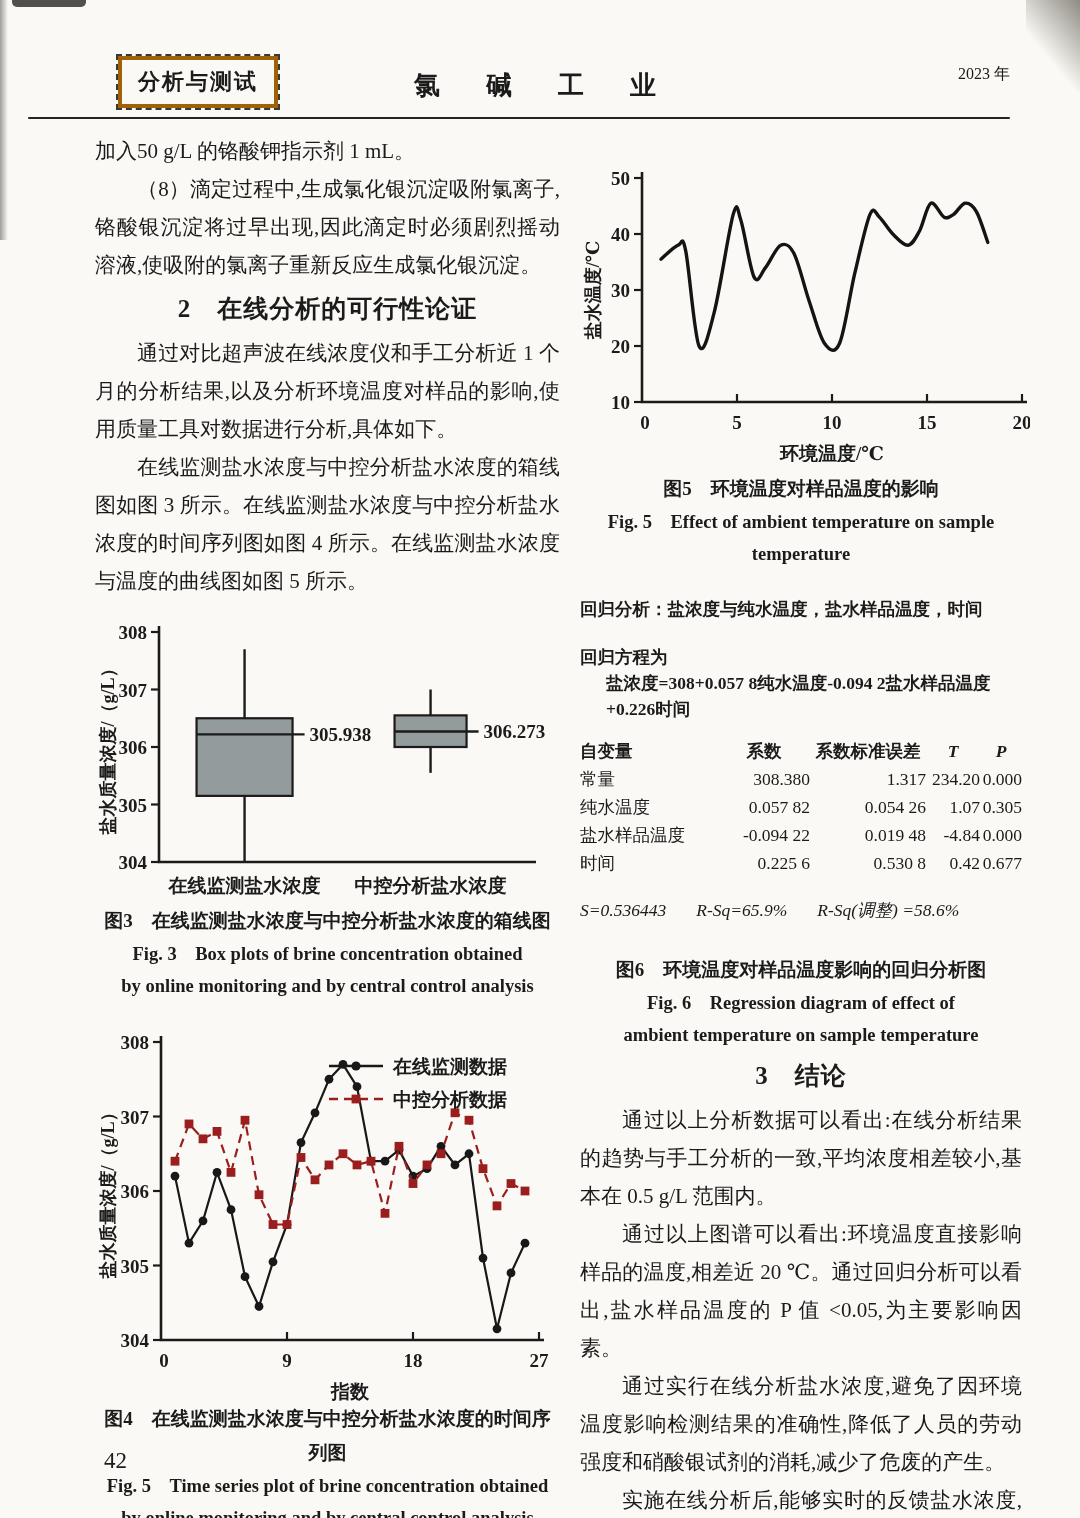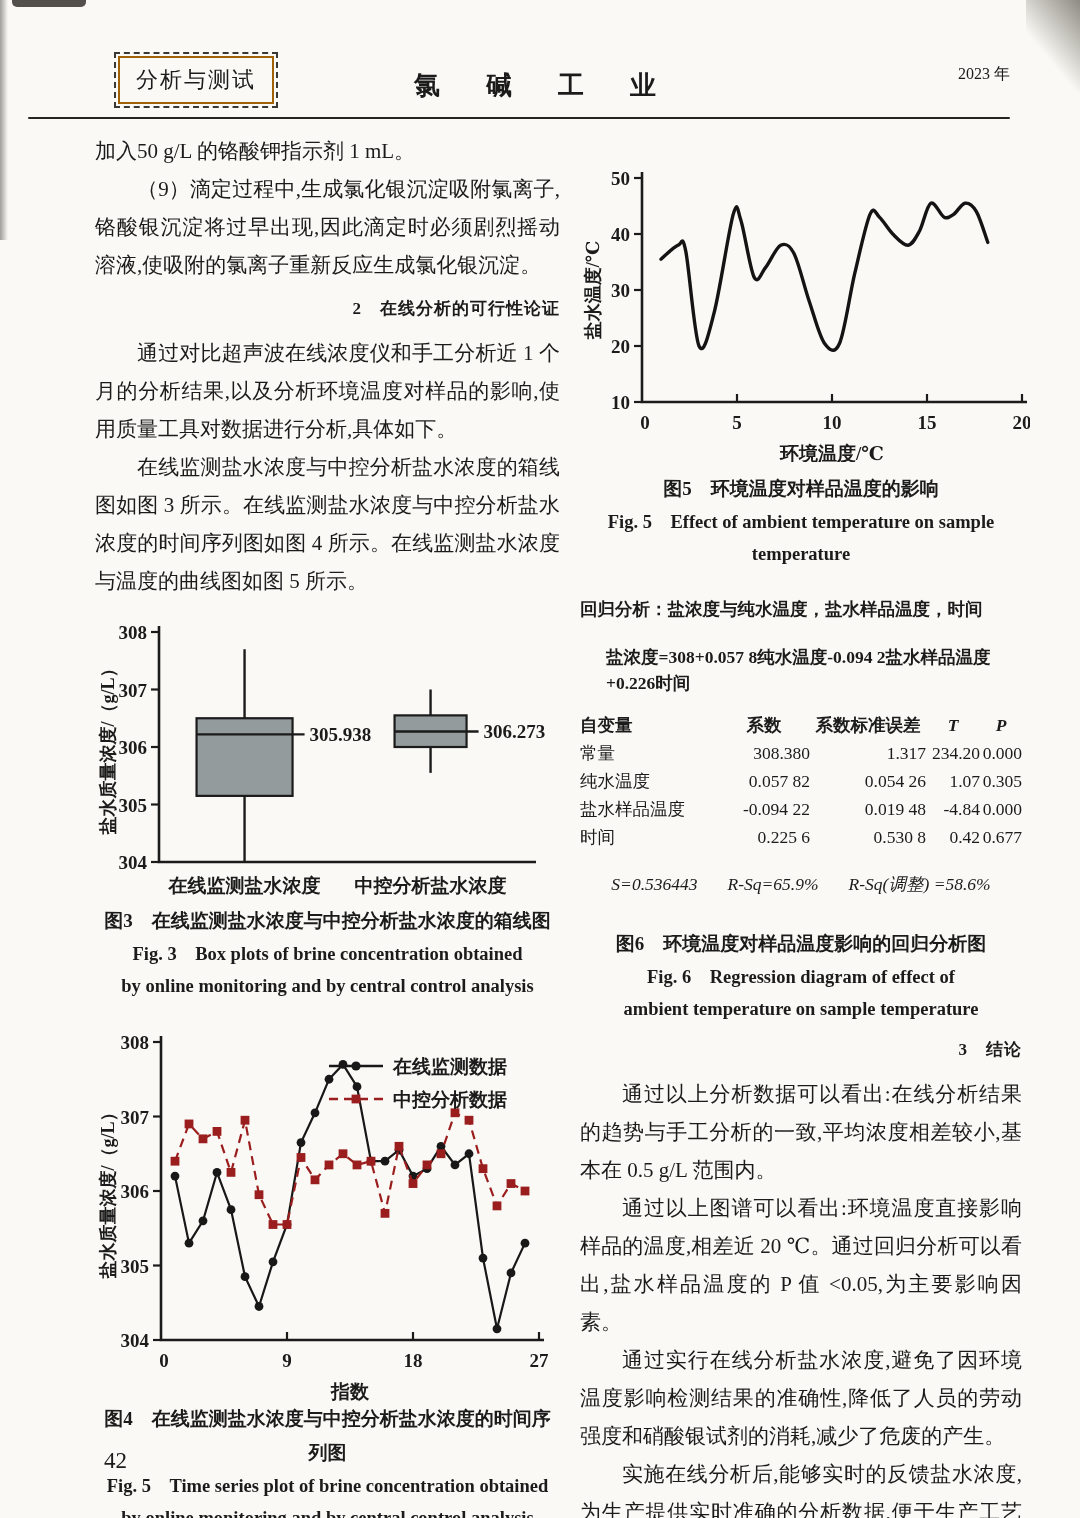--- a/index.html
+++ b/index.html
@@ -12,55 +12,55 @@
   
   .art-tl{position:absolute;top:0;left:12px;width:74px;height:7px;background:#35332e;border-radius:0 0 5px 5px;opacity:.85;}
   .art-tr{position:absolute;top:0;right:0;width:54px;height:92px;
     background:linear-gradient(230deg,#8d8b82 0%,rgba(141,139,130,0) 62%);}
   .art-left{position:absolute;top:0;left:0;width:8px;height:240px;
     background:linear-gradient(90deg,rgba(70,68,62,.5),rgba(70,68,62,0));}
   
   .hdr{position:absolute;top:48px;left:0;width:100%;height:70px;}
   .badge{
     position:absolute;left:118px;top:8px;
-    border:2px solid #a16207;padding:7px 16px;
-    font-size:22px;font-weight:400;letter-spacing:2px;text-align:center;
+    border:4px solid #a16207;padding:7px 16px;
+    font-size:22px;font-weight:700;letter-spacing:2px;text-align:center;
   }
   .badge::before{content:"";position:absolute;inset:-6px;border:2px dashed #3a3833;}
   .journal{position:absolute;left:0;width:100%;top:20px;text-align:center;
     font-size:26px;letter-spacing:10px;font-weight:600;}
   .year{position:absolute;right:70px;top:16px;font-size:16px;}
   .rule{position:absolute;top:117px;left:28px;width:982px;height:2px;background:#26241f;border-radius:2px;}
   
   .col{position:absolute;text-align:justify;font-size:21px;line-height:38px;}
   .col-left{left:95px;top:132px;width:465px;}
   .col-right{left:580px;top:160px;width:442px;}
   p{margin:0;}
   .indent{text-indent:2em;}
-  h2{font-size:17px;font-weight:700;margin:5px 0 5px 0;letter-spacing:1px;line-height:40px;text-align:right;}
+  h2{font-size:25px;font-weight:700;margin:5px 0 5px 0;letter-spacing:1px;line-height:40px;text-align:center;}
   figure{margin:0;}
   .cap-cn{font-size:19px;font-weight:700;text-align:center;line-height:34px;}
   .cap-en{font-size:18.5px;font-weight:700;text-align:center;line-height:32px;}
   svg{display:block;}
   svg text{fill:#1b1b1b;font-family:"Liberation Serif","DejaVu Serif",serif;}
   .fig3-wrap{margin-top:16px;}
   .fig4-wrap{margin-top:26px;}
   
   .regblock{margin-top:26px;font-size:17.5px;line-height:26px;text-align:left;}
   .reg-line1{font-weight:700;margin-bottom:22px;}
   .reg-eqlabel{font-weight:700;}
   .reg-eq{font-weight:700;margin-bottom:16px;margin-left:26px;}
   .regtable{display:grid;grid-template-columns:138px 92px 116px 54px 42px;row-gap:1px;}
   .rt-cell{line-height:27px;white-space:nowrap;}
   .rt-cell.c0{text-align:left;}
   .rt-cell.c1,.rt-cell.c2,.rt-cell.c3,.rt-cell.c4{text-align:right;}
   .rt-head{font-weight:700;}
   .rt-head.c1,.rt-head.c2{text-align:center;}
   .rt-head.c3,.rt-head.c4{text-align:center;font-style:italic;}
-  .regstats{margin-top:20px;display:flex;gap:30px;font-size:17.5px;justify-content:center;}
+  .regstats{margin-top:20px;display:flex;gap:30px;font-size:17.5px;}
   .regstats span{font-style:italic;}
   .fig6caps{margin-top:30px;}
   .concl p{margin:0;}
   .pageno{position:absolute;left:104px;top:1448px;font-size:23px;}
 </style>
 </head>
 <body>
 
 <div class="art-tl"></div>
 <div class="art-tr"></div>
@@ -70,21 +70,21 @@
   <div class="badge">
     <span>分析与测试</span>
   </div>
   <div class="journal">氯　碱　工　业</div>
   <div class="year">2023 年</div>
 </header>
 <div class="rule"></div>
 
 <section class="col col-left">
   <p>加入50 g/L 的铬酸钾指示剂 1 mL。</p>
-  <p class="indent">（9）滴定过程中,生成氯化银沉淀吸附氯离子,铬酸银沉淀将过早出现,因此滴定时必须剧烈摇动溶液,使吸附的氯离子重新反应生成氯化银沉淀。</p>
+  <p class="indent">（8）滴定过程中,生成氯化银沉淀吸附氯离子,铬酸银沉淀将过早出现,因此滴定时必须剧烈摇动溶液,使吸附的氯离子重新反应生成氯化银沉淀。</p>
   <h2>2　在线分析的可行性论证</h2>
   <p class="indent">通过对比超声波在线浓度仪和手工分析近 1 个月的分析结果,以及分析环境温度对样品的影响,使用质量工具对数据进行分析,具体如下。</p>
   <p class="indent">在线监测盐水浓度与中控分析盐水浓度的箱线图如图 3 所示。在线监测盐水浓度与中控分析盐水浓度的时间序列图如图 4 所示。在线监测盐水浓度与温度的曲线图如图 5 所示。</p>
 
   <figure class="fig3-wrap">
     <svg width="460" height="288" viewBox="0 0 460 288">
         <path d="M64 10 L64 246 L441 246" fill="none" stroke="#1b1b1b" stroke-width="2.6"></path>
         <line x1="56" y1="246" x2="64" y2="246" stroke="#1b1b1b" stroke-width="2.2"></line>
         <text x="52" y="253" text-anchor="end" font-size="19" font-weight="700">304</text>
         <line x1="56" y1="188.5" x2="64" y2="188.5" stroke="#1b1b1b" stroke-width="2.2"></line>
@@ -235,20 +235,21 @@
         <path d="M81.0 99.2 C83.8 96.9 94.0 86.6 98.1 85.2 C102.2 83.8 102.2 74.0 105.7 90.8 C109.2 107.6 114.3 175.7 119.0 186.0 C123.8 196.3 128.5 174.3 134.2 152.4 C139.9 130.5 148.8 69.8 153.2 54.4 C157.6 39.0 157.3 49.5 160.8 60.0 C164.3 70.5 170.0 109.2 174.1 117.1 C178.2 125.1 181.1 112.9 185.5 107.6 C189.9 102.3 195.9 87.5 200.7 85.2 C205.4 82.9 209.3 84.3 214.0 93.6 C218.8 102.9 224.1 126.3 229.2 141.2 C234.3 156.1 239.3 176.2 244.4 183.2 C249.5 190.2 254.5 194.9 259.6 183.2 C264.7 171.5 269.7 134.7 274.8 113.2 C279.9 91.7 285.9 63.7 290.0 54.4 C294.1 45.1 295.7 53.9 299.5 57.2 C303.3 60.5 308.0 69.3 312.8 74.0 C317.5 78.7 323.6 85.7 328.0 85.2 C332.4 84.7 335.6 78.2 339.4 71.2 C343.2 64.2 346.7 45.5 350.8 43.2 C354.9 40.9 360.3 55.3 364.1 57.2 C367.9 59.1 370.1 56.7 373.6 54.4 C377.1 52.1 381.2 43.7 385.0 43.2 C388.8 42.7 392.6 45.1 396.4 51.6 C400.2 58.1 405.9 77.3 407.8 82.4" fill="none" stroke="#141414" stroke-width="3.4" stroke-linecap="round" stroke-linejoin="round"></path>
       </svg>
     <figcaption style="margin-top:10px;">
       <div class="cap-cn">图5　环境温度对样品温度的影响</div>
       <div class="cap-en">Fig. 5　Effect of ambient temperature on sample temperature</div>
     </figcaption>
   </figure>
 
   <div class="regblock">
     <div class="reg-line1">回归分析：盐浓度与纯水温度，盐水样品温度，时间</div>
+    <div class="reg-eqlabel">回归方程为</div>
     <div class="reg-eq">盐浓度=308+0.057 8纯水温度-0.094 2盐水样品温度+0.226时间</div>
     <div class="regtable">
         <div class="rt-cell c0 rt-head">自变量</div>
         <div class="rt-cell c1 rt-head">系数</div>
         <div class="rt-cell c2 rt-head">系数标准误差</div>
         <div class="rt-cell c3 rt-head">T</div>
         <div class="rt-cell c4 rt-head">P</div>
         <div class="rt-cell c0">常量</div>
         <div class="rt-cell c1">308.380</div>
         <div class="rt-cell c2">1.317</div>

